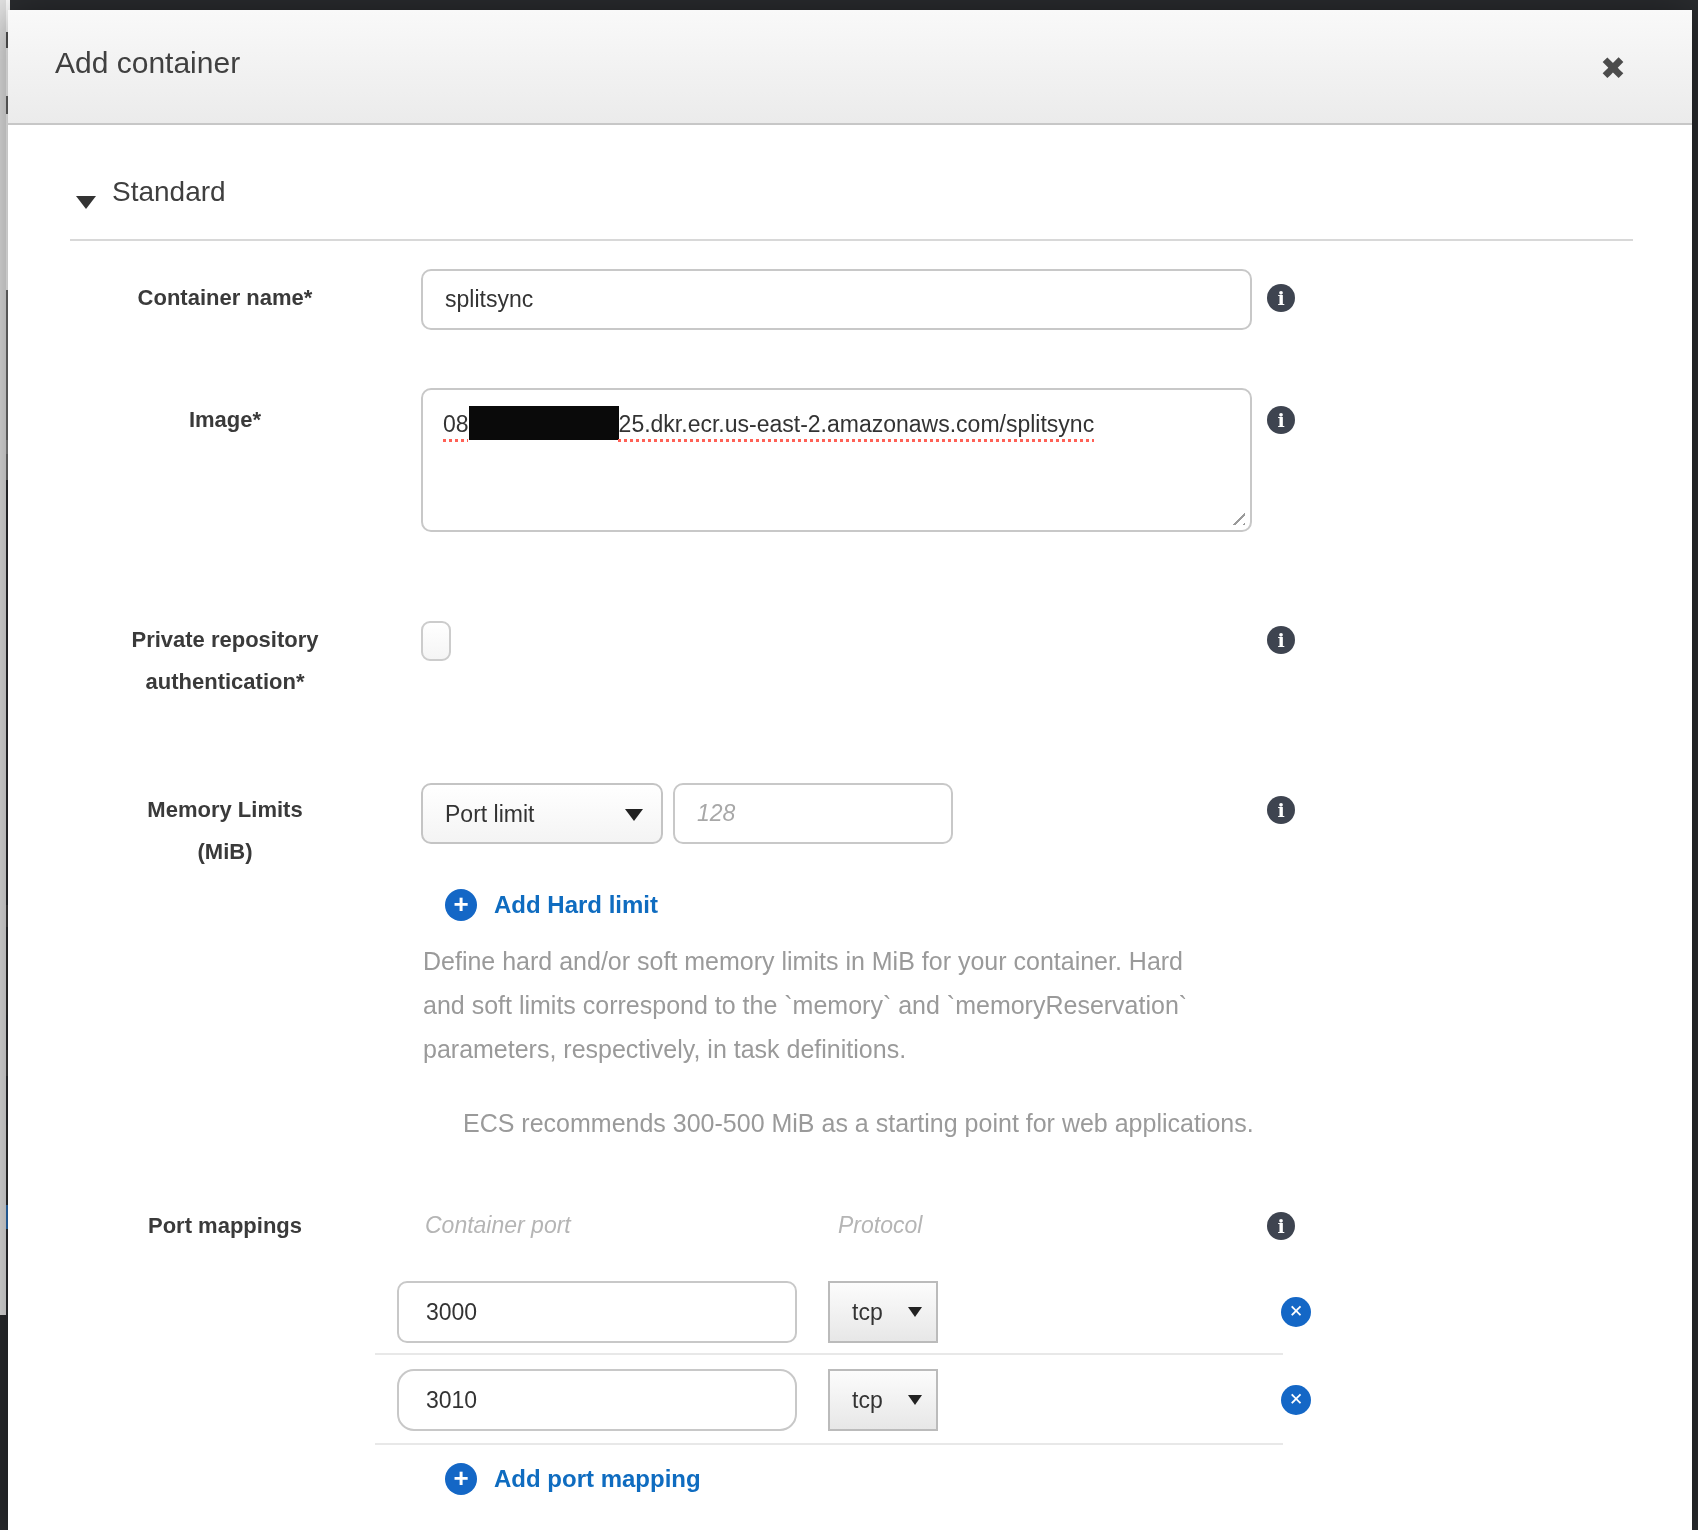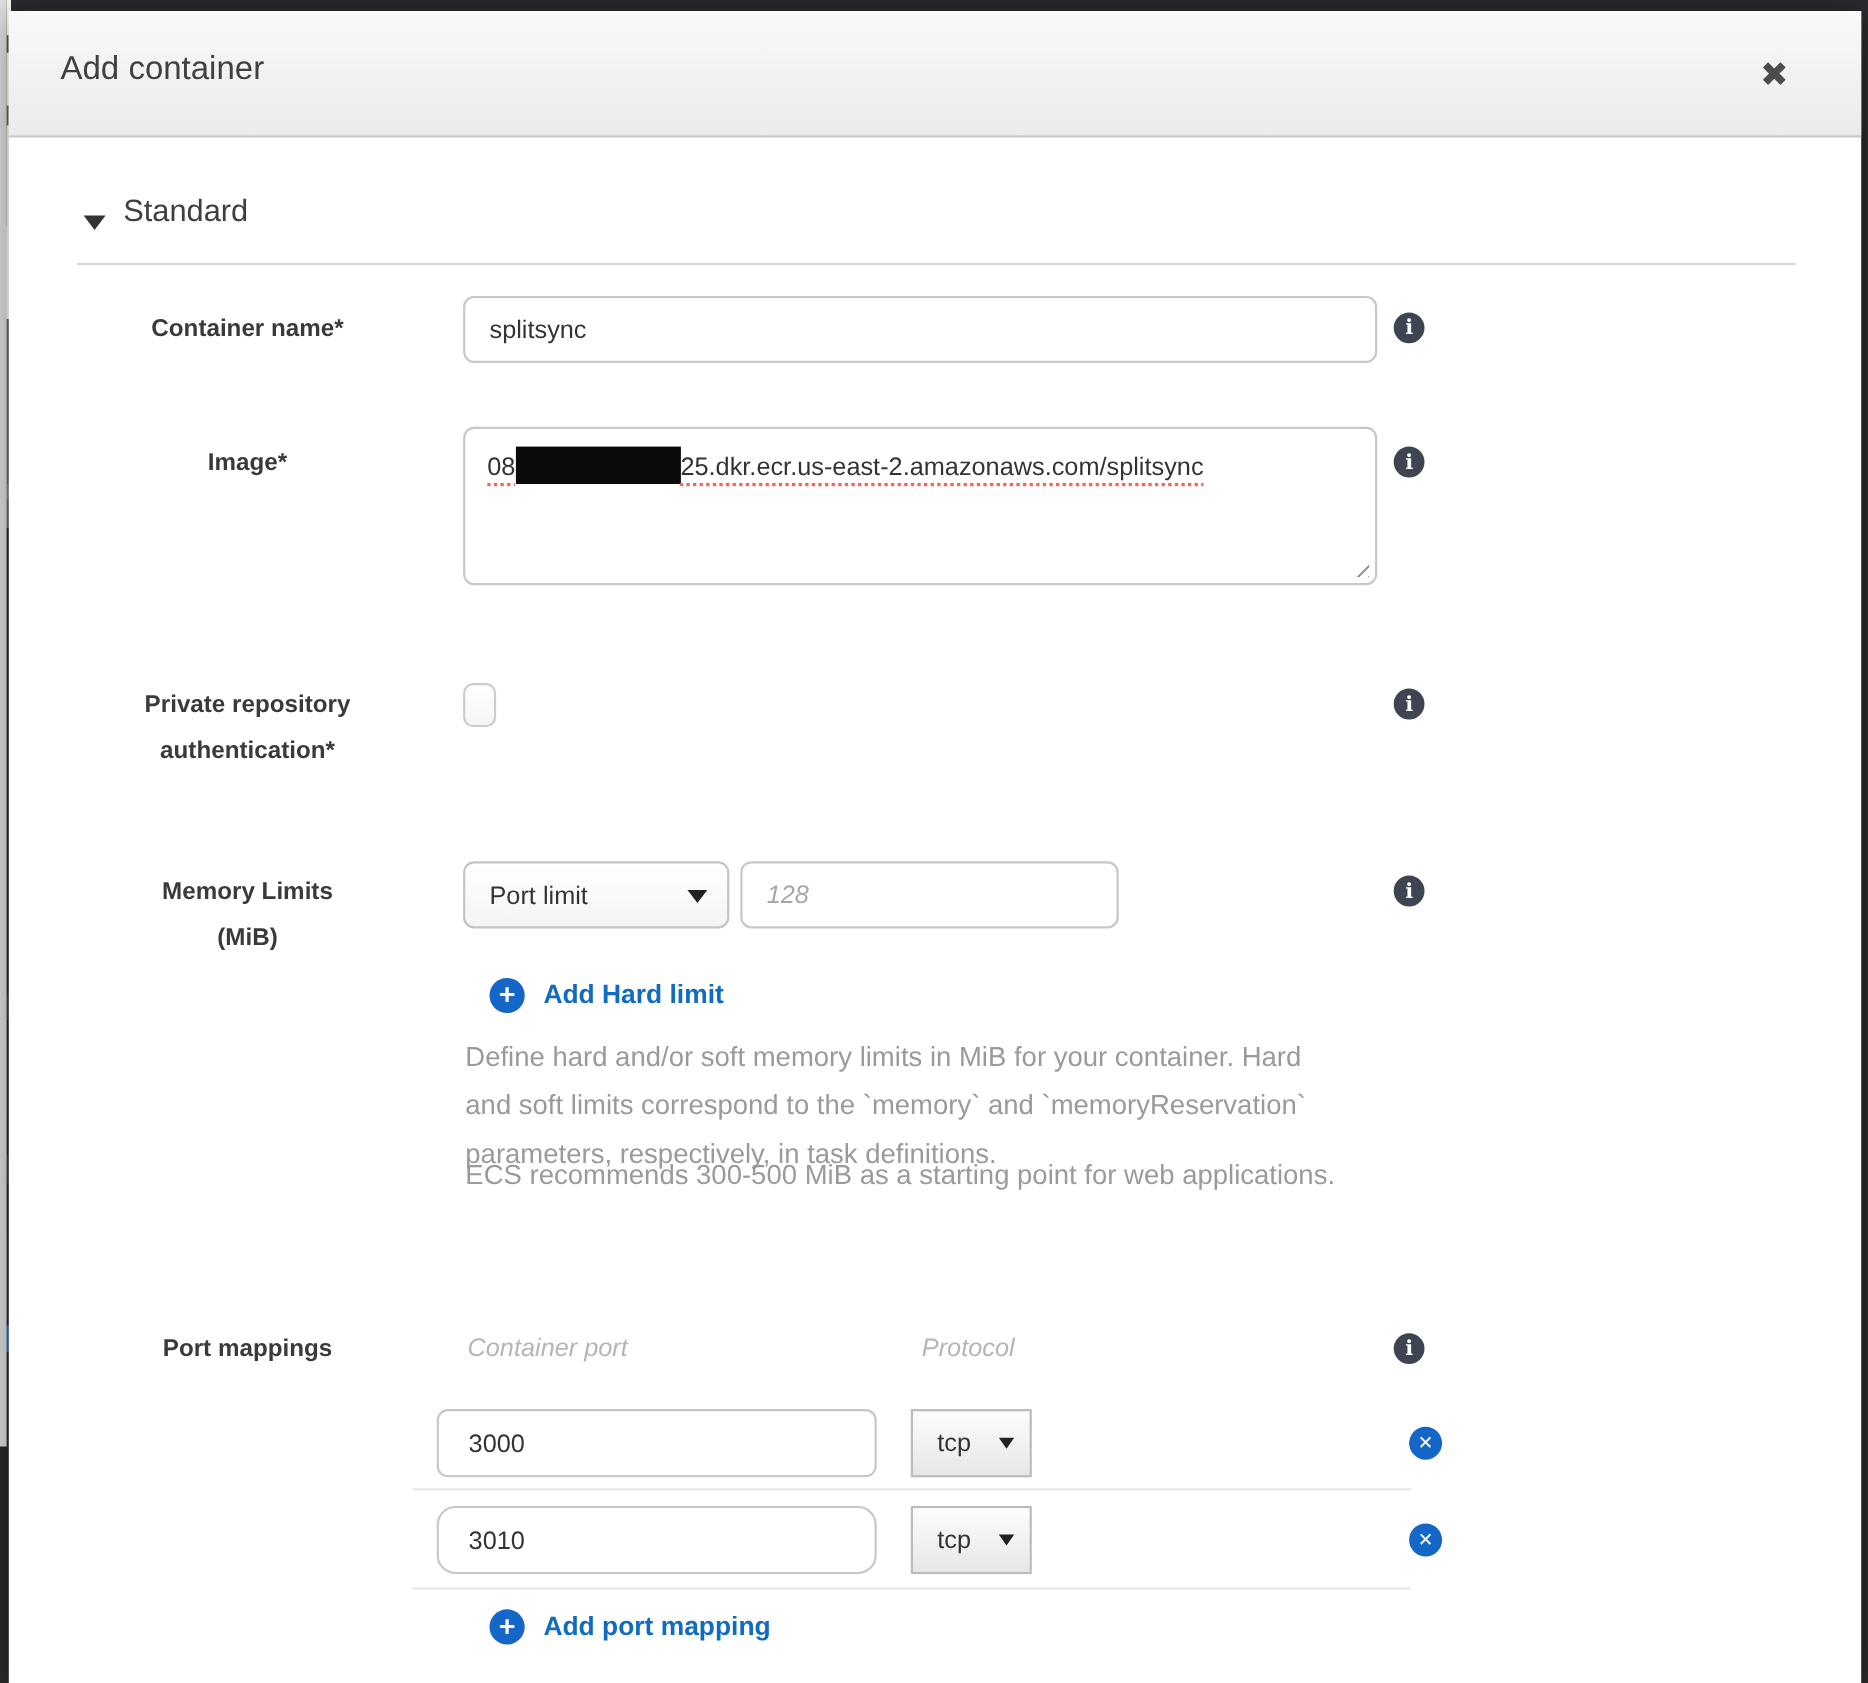--- a/index.html
+++ b/index.html
@@ -144,28 +144,28 @@
   <div class="abs field-label" style="top:669px;">authentication*</div>
   <div class="abs checkbox"></div>
   <div class="abs info-icon" style="left:1267px;top:626px;">i</div>
 
   <div class="abs field-label" style="top:797px;">Memory Limits</div>
   <div class="abs field-label" style="top:839px;">(MiB)</div>
   <div class="abs dropdown" style="left:421px;top:783px;width:242px;height:61px;">
     <span class="dd-label">Port limit</span>
     <span class="caret"></span>
   </div>
-  <input class="abs txt-input" style="left: 673px; top: 783px; width: 344px; height: 61px;" placeholder="128">
+  <input class="abs txt-input" style="left: 673px; top: 783px; width: 280px; height: 61px;" placeholder="128">
   <div class="abs info-icon" style="left:1267px;top:796px;">i</div>
 
   <div class="abs blue-link-icon" style="left:445px;top:889px;">+</div>
   <div class="abs blue-link-text" style="left:494px;top:891px;">Add Hard limit</div>
 
   <div class="abs help-text" style="top:939px;">Define hard and/or soft memory limits in MiB for your container. Hard and soft limits correspond to the `memory` and `memoryReservation` parameters, respectively, in task definitions.</div>
-  <div class="abs help-text" style="top:1046px;">ECS recommends 300-500 MiB as a starting point for web applications.</div>
+  <div class="abs help-text" style="top:1101px;margin-left:40px;">ECS recommends 300-500 MiB as a starting point for web applications.</div>
 
   <div class="abs field-label" style="top:1213px;">Port mappings</div>
   <div class="abs col-header" style="left:425px;top:1212px;">Container port</div>
   <div class="abs col-header" style="left:838px;top:1212px;">Protocol</div>
   <div class="abs info-icon" style="left:1267px;top:1212px;">i</div>
 
   <input class="abs txt-input" style="left: 397px; top: 1281px; width: 400px; height: 62px; padding-left: 27px;" value="3000">
   <div class="abs dropdown proto-btn" style="left:828px;top:1281px;">
     <span class="dd-label">tcp</span>
     <span class="caret small"></span>

